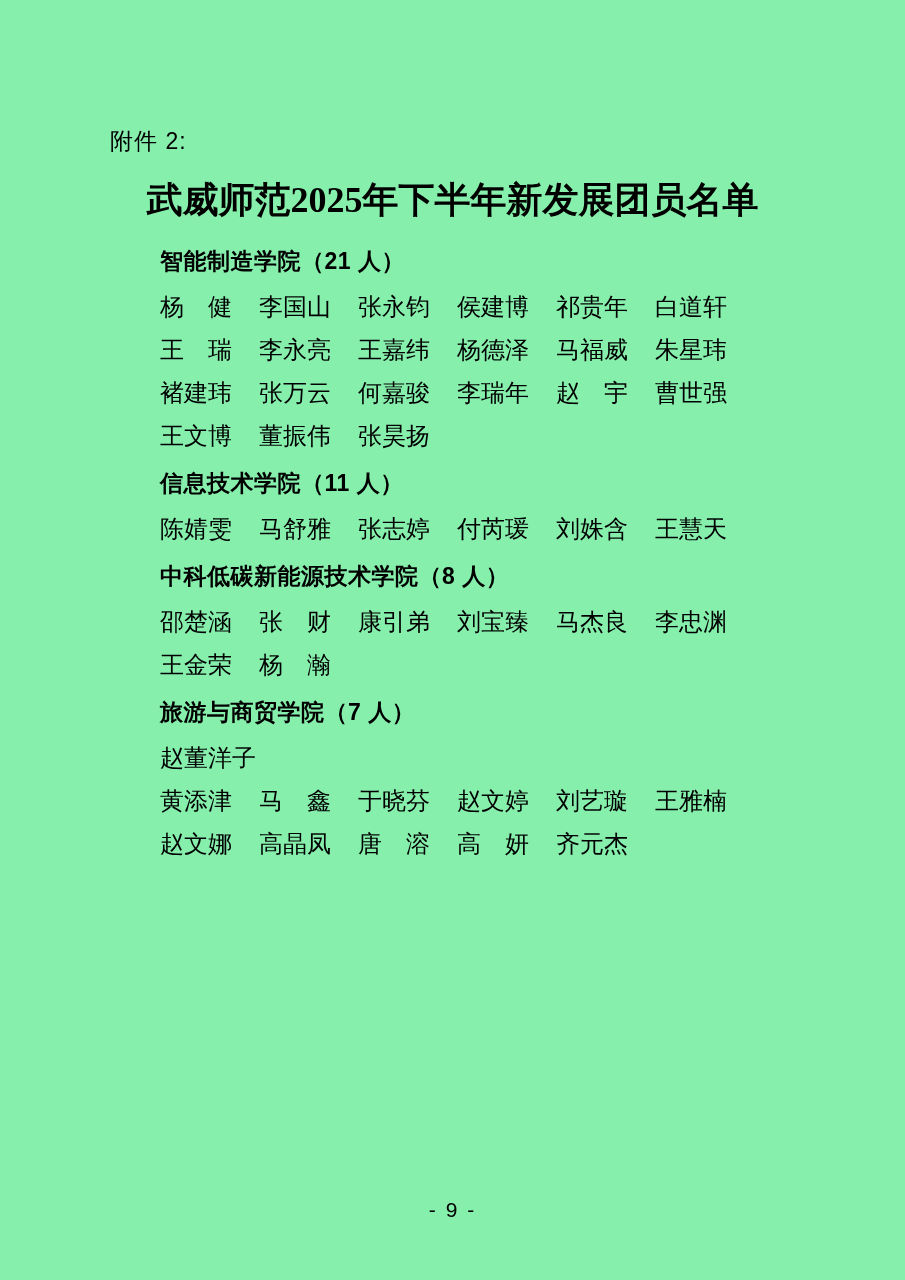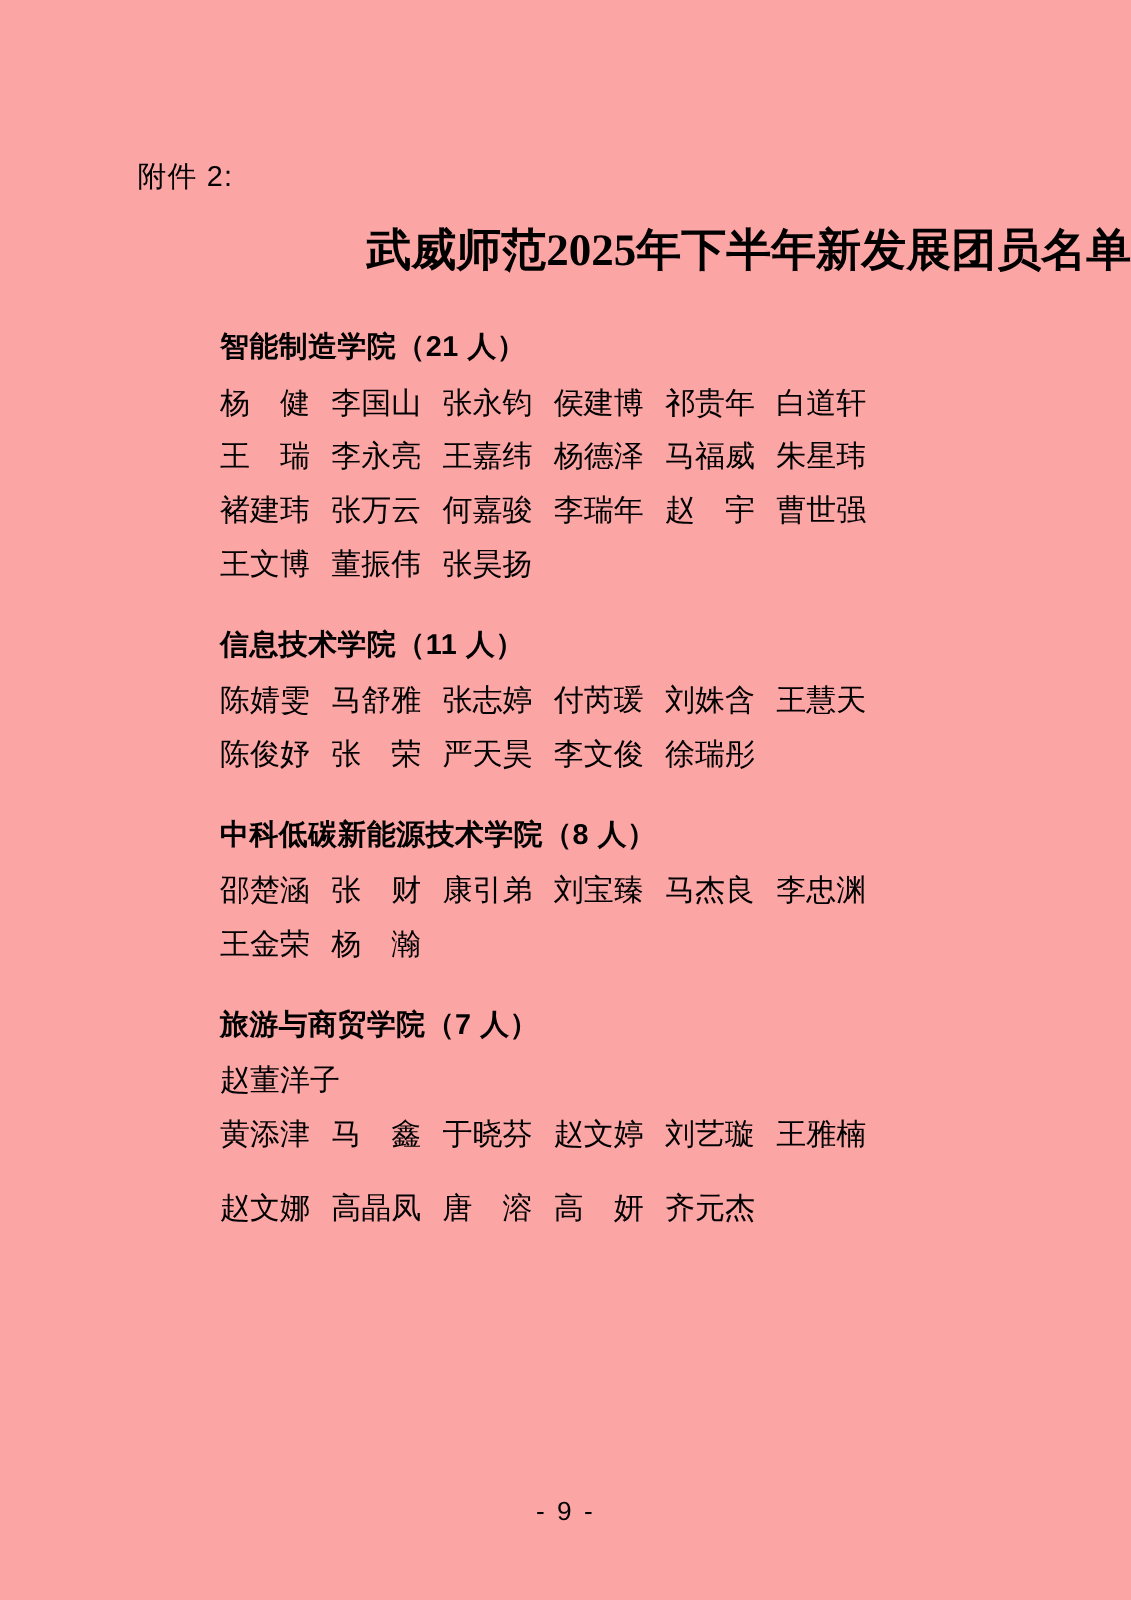--- a/index.html
+++ b/index.html
@@ -1,63 +1,63 @@
 <!DOCTYPE html>
 <html><head>
 <meta charset="utf-8">
 <style>
   html, body { margin: 0; padding: 0; background: #ffffff; }
   .page {
     position: relative;
     width: 905px;
     height: 1280px;
-    background: #fca5a5;
+    background: #86efac;
     color: #000000;
     font-family: "Liberation Serif", "DejaVu Serif", serif;
     overflow: hidden;
     box-sizing: border-box;
   }
   .attachment-label {
     position: absolute;
     left: 110px;
     top: 126px;
     font-family: "Liberation Sans", "DejaVu Sans", sans-serif;
     font-size: 23px;
     letter-spacing: 1px;
   }
   .doc-title {
     position: absolute;
     left: 0;
     right: 0;
     top: 176px;
-    text-align: right;
+    text-align: center;
     font-size: 36px;
     font-weight: bold;
     font-family: "Liberation Serif", "DejaVu Serif", serif;
     letter-spacing: 0px;
     margin: 0;
   }
   .sections {
     position: absolute;
     left: 160px;
     top: 236px;
     right: 110px;
   }
-  .section { margin: 16px; }
+  .section { margin: 0; }
   .section-title {
     font-family: "Liberation Sans", "DejaVu Sans", sans-serif;
     font-size: 23px;
     font-weight: bold;
     margin: 0;
     padding: 10px 0 9px 0;
     letter-spacing: 0.5px;
   }
   .name-row {
     display: flex;
-    gap: 17px;
+    gap: 27px;
     font-size: 24px;
     line-height: 43px;
     white-space: nowrap;
   }
   .name { display: inline-block; }
   .page-footer {
     position: absolute;
     left: 0;
     right: 0;
     bottom: 58px;
@@ -111,27 +111,20 @@
       <section class="section">
         <h2 class="section-title">信息技术学院（11 人）</h2>
         <div class="name-row">
           <span class="name">陈婧雯</span>
           <span class="name">马舒雅</span>
           <span class="name">张志婷</span>
           <span class="name">付芮瑗</span>
           <span class="name">刘姝含</span>
           <span class="name">王慧天</span>
         </div>
-        <div class="name-row">
-          <span class="name">陈俊妤</span>
-          <span class="name">张　荣</span>
-          <span class="name">严天昊</span>
-          <span class="name">李文俊</span>
-          <span class="name">徐瑞彤</span>
-        </div>
       </section>
       <section class="section">
         <h2 class="section-title">中科低碳新能源技术学院（8 人）</h2>
         <div class="name-row">
           <span class="name">邵楚涵</span>
           <span class="name">张　财</span>
           <span class="name">康引弟</span>
           <span class="name">刘宝臻</span>
           <span class="name">马杰良</span>
           <span class="name">李忠渊</span>

